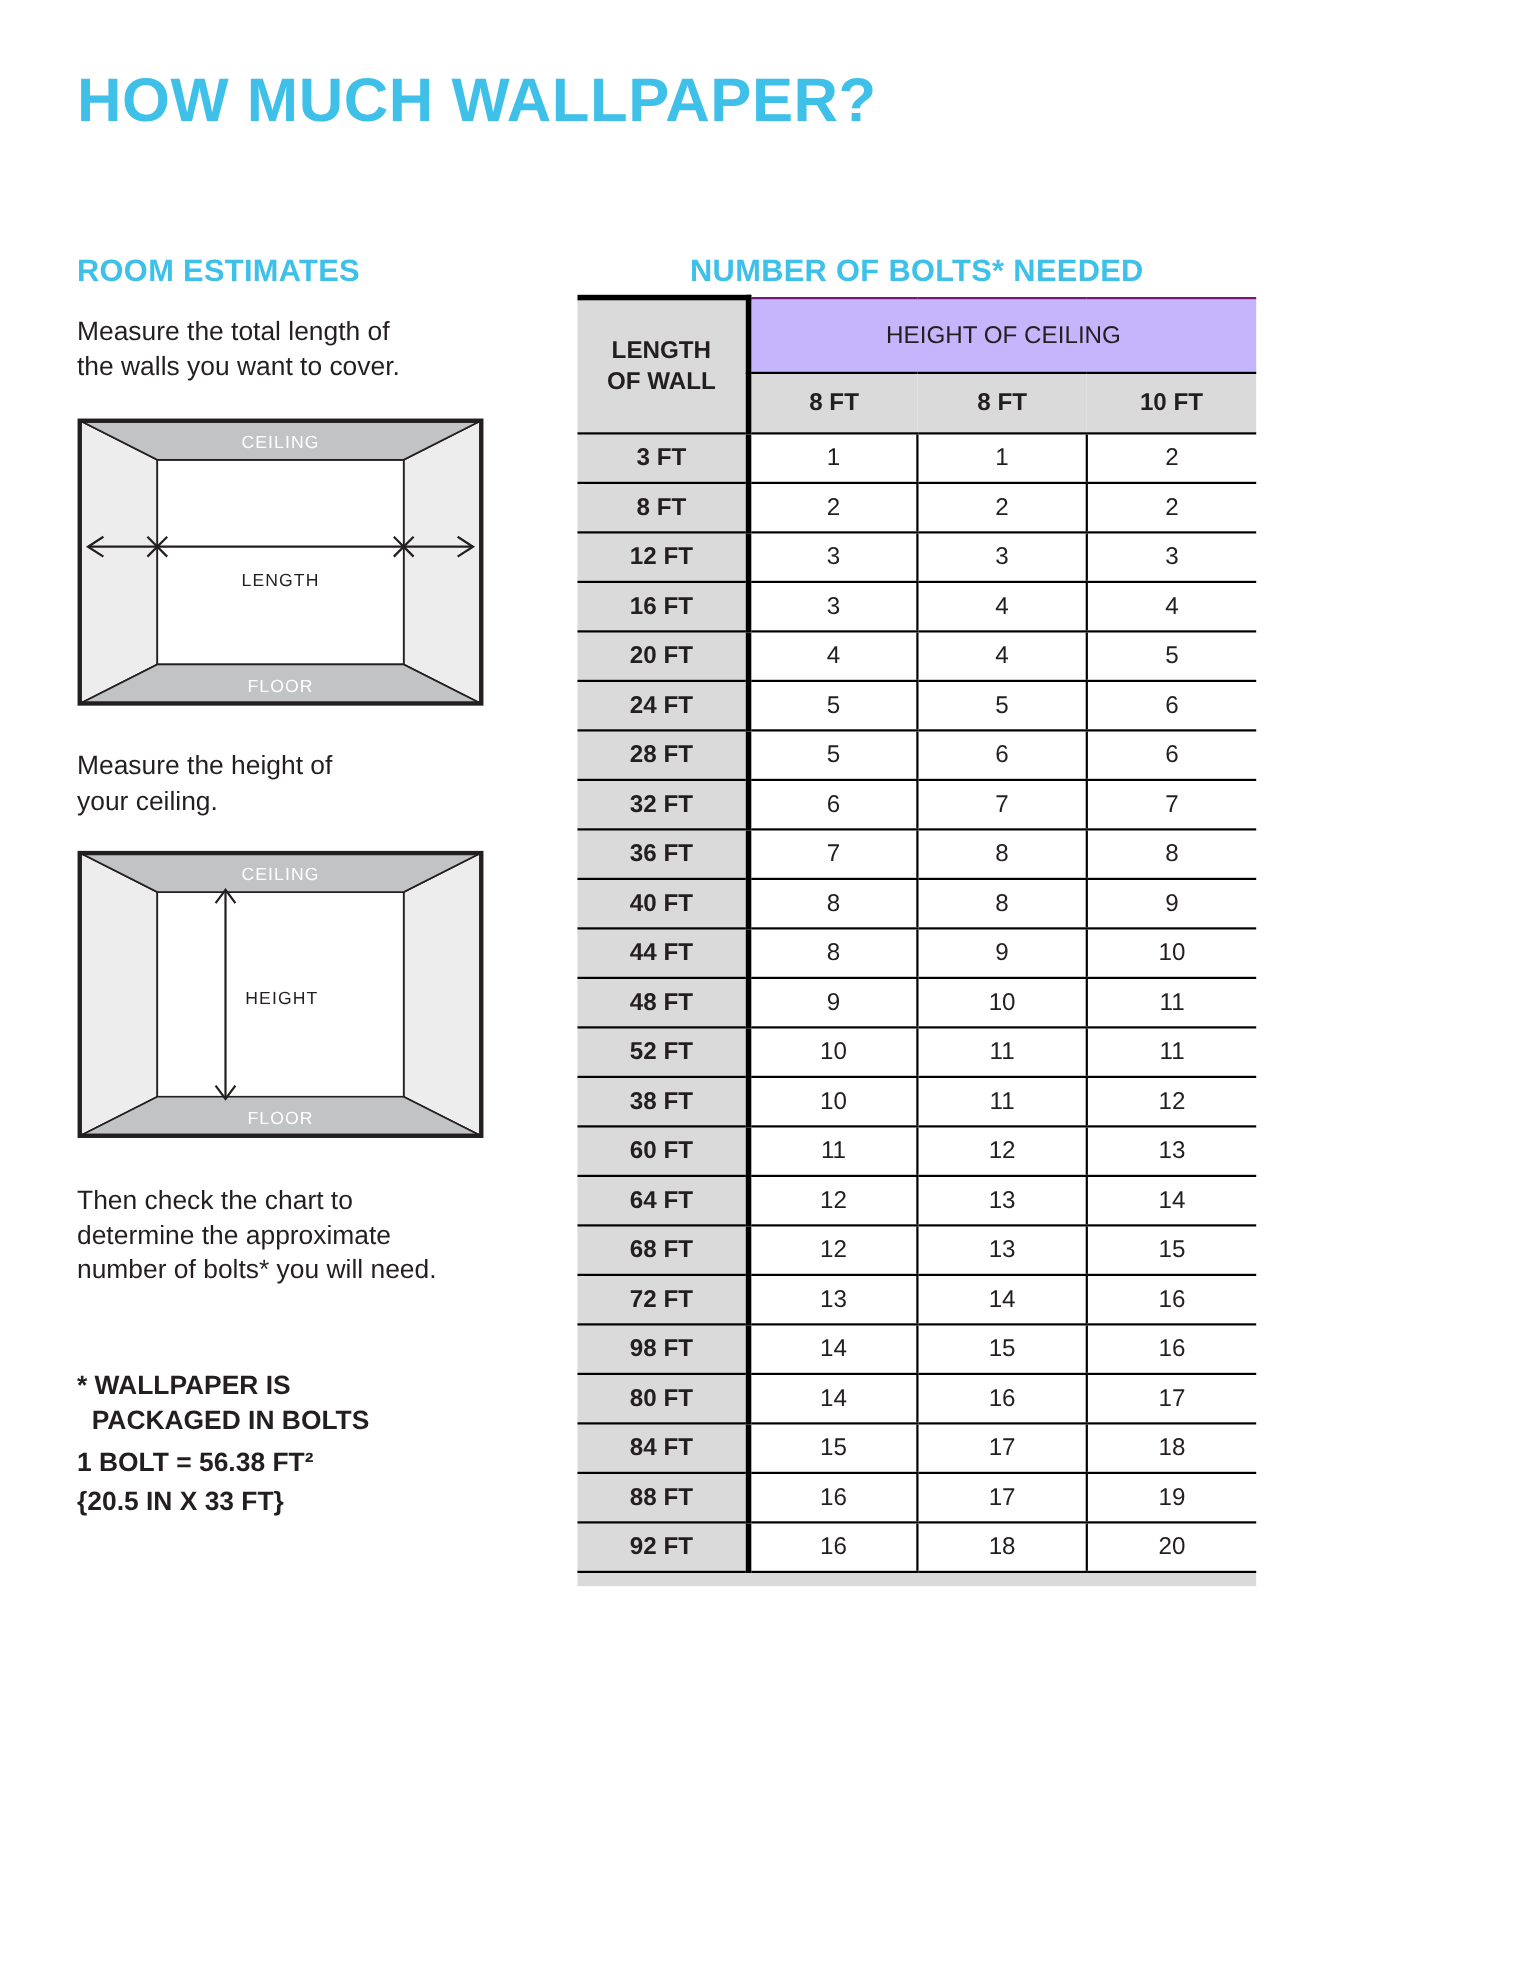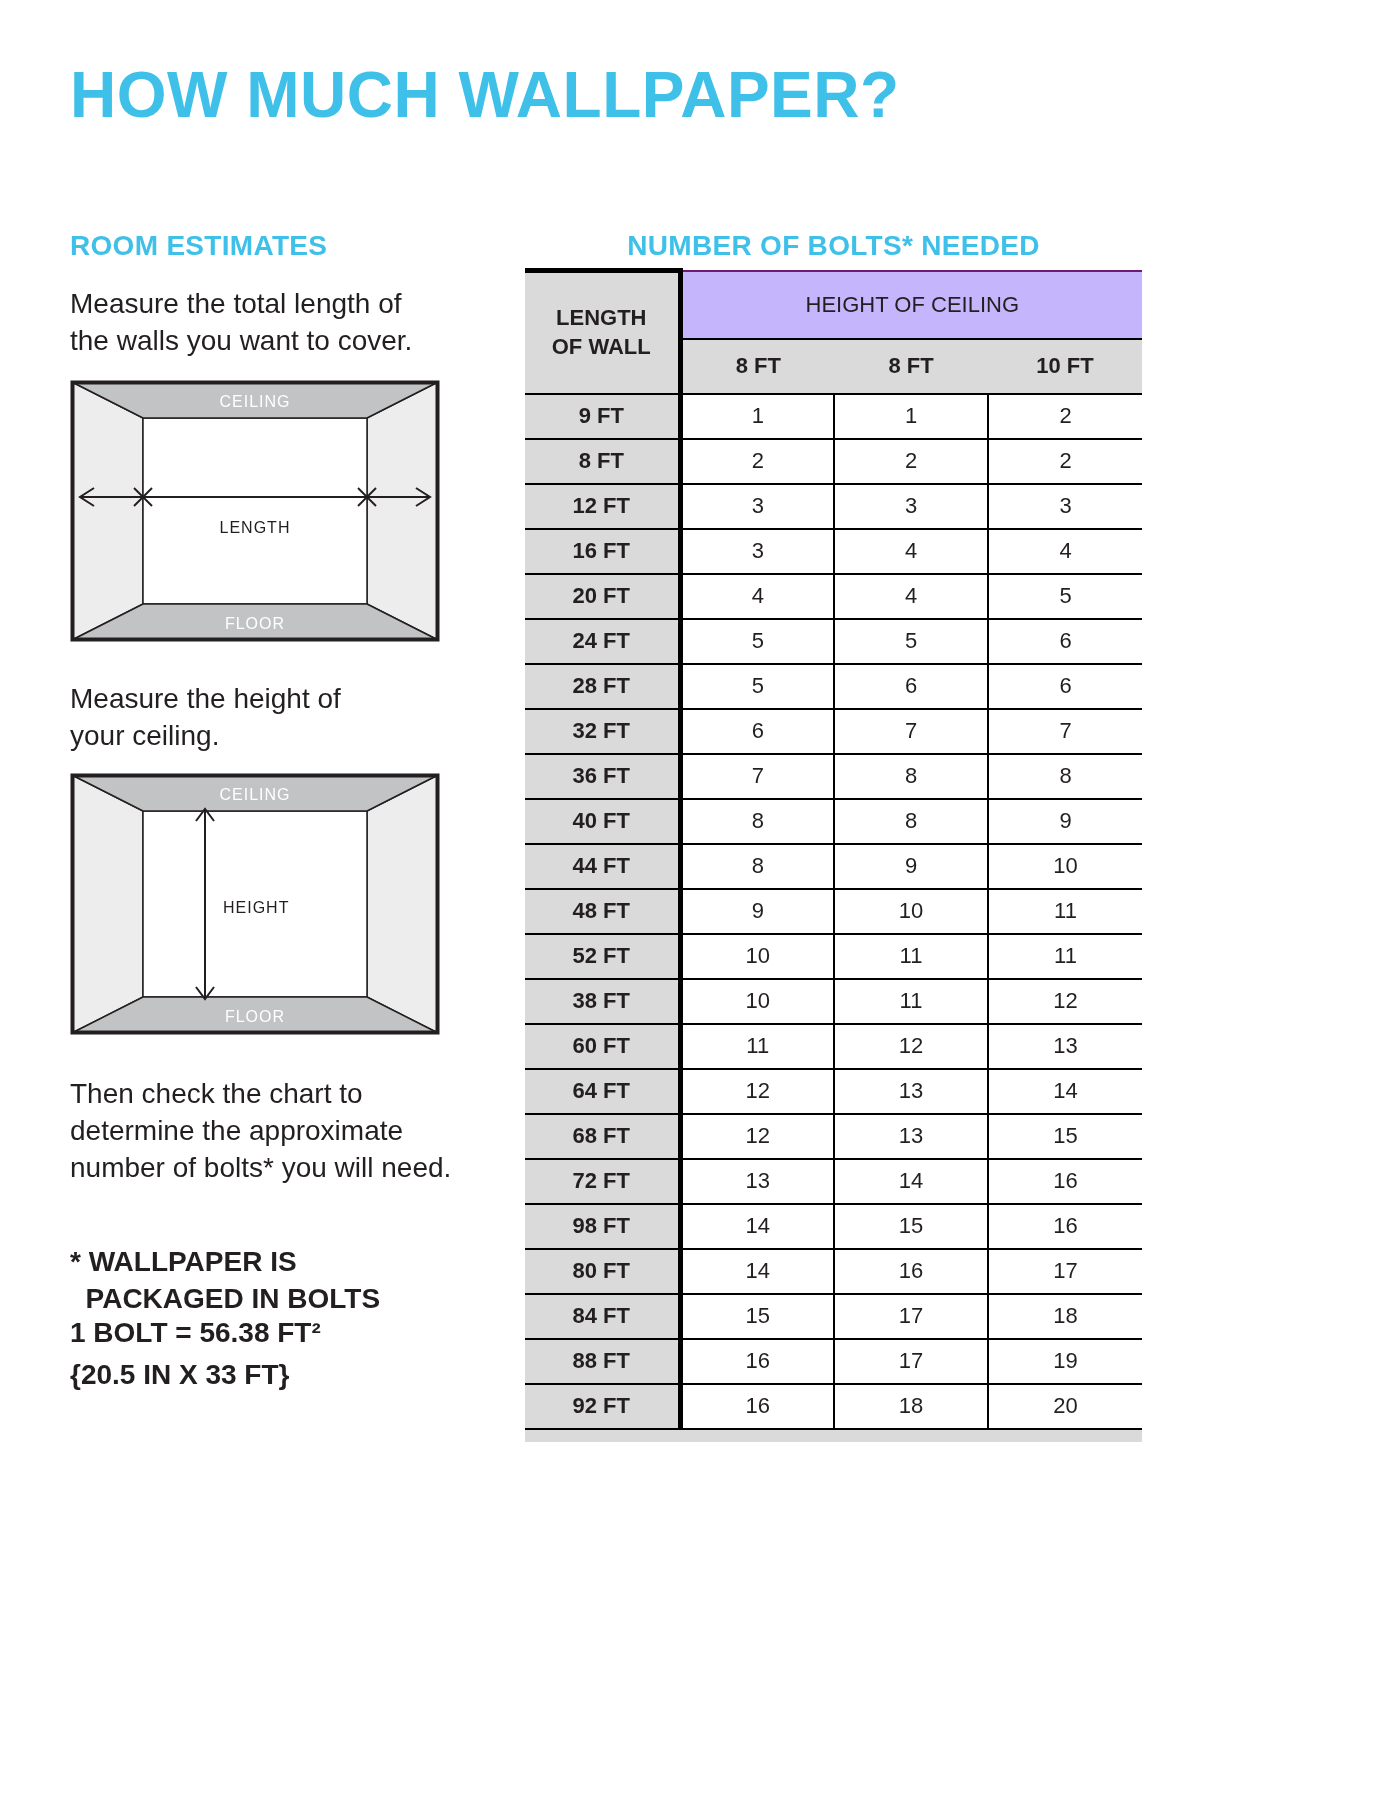--- a/index.html
+++ b/index.html
@@ -3,29 +3,29 @@
 <meta charset="utf-8">
 <style>
   * { margin:0; padding:0; box-sizing:border-box; }
   html,body { background:#ffffff; }
   .page {
     position:relative; width:1391px; height:1800px; background:#ffffff;
     font-family:"Liberation Sans", sans-serif; color:#231F20; overflow:hidden;
   }
   .title {
     position:absolute; left:70px; top:58px;
-    font-size:64px; font-weight:bold; letter-spacing:0.5px; color:#3EC0E9;
+    font-size:56px; font-weight:bold; letter-spacing:0.5px; color:#3EC0E9;
   }
   .sec-head {
     position:absolute; font-size:28px; font-weight:bold; letter-spacing:0.3px; color:#3EC0E9;
   }
   .room-estimates { left:70px; top:230px; }
   .table-heading { left:525px; top:230px; width:617px; text-align:center; }
   .body-text {
-    position:absolute; left:70px; font-size:28px; line-height:1.32;
+    position:absolute; left:70px; font-size:24px; line-height:1.32;
     white-space:pre-line; color:#231F20;
   }
   .step1 { top:286px; }
   .step2 { top:681px; }
   .step3 { top:1076px; }
   .footnote { top:1244px; font-weight:bold; }
   .bolt-info { top:1312px; font-weight:bold; line-height:1.5; }
   .diagram { position:absolute; left:70px; width:370px; height:262px; }
   .d1 { top:380px; }
   .d2 { top:773px; }
@@ -138,21 +138,21 @@
           <th colspan="3" class="group-head">HEIGHT OF CEILING</th>
         </tr>
         <tr>
           <th class="sub-head">8 FT</th>
           <th class="sub-head">8 FT</th>
           <th class="sub-head">10 FT</th>
         </tr>
       </thead>
       <tbody>
           <tr>
-            <td class="len-cell">9 FT</td>
+            <td class="len-cell">3 FT</td>
             <td class="val-cell">1</td>
             <td class="val-cell">1</td>
             <td class="val-cell">2</td>
           </tr>
           <tr>
             <td class="len-cell">8 FT</td>
             <td class="val-cell">2</td>
             <td class="val-cell">2</td>
             <td class="val-cell">2</td>
           </tr>

